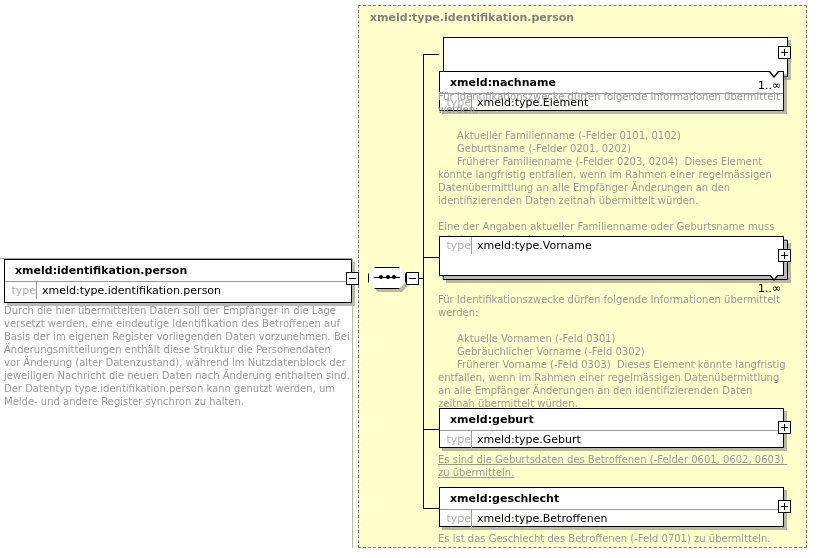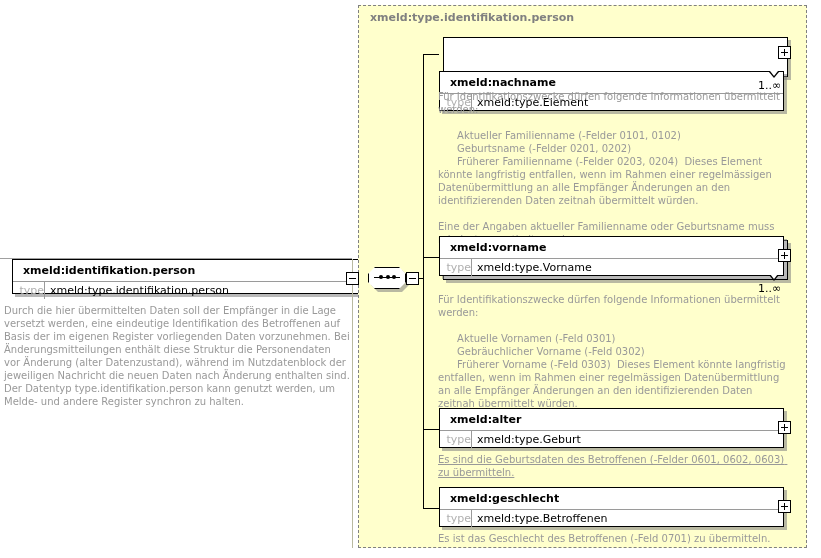--- a/index.html
+++ b/index.html
@@ -227,21 +227,21 @@
     width: 352px;
     height: 1px;
     background: #a0a0a0;
   }
 </style>
 </head>
 <body>
 
 <div class="left-top-rule"></div>
 
-<div class="elbox" id="root-box" style="left:12px; top:259px; width:348px; height:35px;">
+<div class="elbox" id="root-box" style="left:4px; top:259px; width:348px; height:44px;">
   <div class="name-row">xmeld:identifikation.person</div>
   <div class="type-row">
     <span class="type-label">type</span>
     <span class="type-value">xmeld:type.identifikation.person</span>
   </div>
 </div>
 
 <div class="toggle" style="left:346px; top:272px;"></div>
 
 <div class="doc" style="left:4px; top:304px; width:346px;">Durch die hier übermittelten Daten soll der Empfänger in die Lage versetzt werden, eine eindeutige Identifikation des Betroffenen auf Basis der im eigenen Register vorliegenden Daten vorzunehmen. Bei Änderungsmitteilungen enthält diese Struktur die Personendaten vor Änderung (alter Datenzustand), während im Nutzdatenblock der jeweiligen Nachricht die neuen Daten nach Änderung enthalten sind.
@@ -290,42 +290,41 @@
       Aktueller Familienname (-Felder 0101, 0102)
       Geburtsname (-Felder 0201, 0202)
       Früherer Familienname (-Felder 0203, 0204)  Dieses Element könnte langfristig entfallen, wenn im Rahmen einer regelmässigen Datenübermittlung an alle Empfänger Änderungen an den identifizierenden Daten zeitnah übermittelt würden.
 
 Eine der Angaben aktueller Familienname oder Geburtsname muss mindestens enthalten sein.</div>
 
 <div class="hline" style="left:423px; top:257px; width:16px;"></div>
 
 <div class="stack-shadow" style="left:443px; top:240px; width:345px; height:40px;"></div>
 <div class="elbox" style="left:439px; top:236px; width:345px; height:40px;">
-  <div class="name-row">xmeld:vorname</div>
   <div class="type-row">
     <span class="type-label">type</span>
     <span class="type-value">xmeld:type.Vorname</span>
   </div>
 </div>
 <div class="toggle plus" style="left:778px; top:249px;"></div>
 <div class="occ-arrow" style="left:769px; top:275px;"></div>
 <div class="card" style="left:758px; top:282px;">1..∞</div>
 
 <div class="doc" style="left:438px; top:293px; width:352px;">Für Identifikationszwecke dürfen folgende Informationen übermittelt werden:
 
       Aktuelle Vornamen (-Feld 0301)
       Gebräuchlicher Vorname (-Feld 0302)
       Früherer Vorname (-Feld 0303)  Dieses Element könnte langfristig entfallen, wenn im Rahmen einer regelmässigen Datenübermittlung an alle Empfänger Änderungen an den identifizierenden Daten zeitnah übermittelt würden.
 
 Es muss zumindest einer der aktuellen Vornamen enthalten sein.</div>
 
 <div class="hline" style="left:423px; top:429px; width:16px;"></div>
 
 <div class="elbox" style="left:439px; top:408px; width:345px; height:40px;">
-  <div class="name-row">xmeld:alter</div>
+  <div class="name-row">xmeld:geburt</div>
   <div class="type-row">
     <span class="type-label">type</span>
     <span class="type-value">xmeld:type.Geburt</span>
   </div>
 </div>
 <div class="toggle plus" style="left:778px; top:421px;"></div>
 
 <div class="doc" style="left:438px; top:453px; width:352px;text-decoration:underline;">Es sind die Geburtsdaten des Betroffenen (-Felder 0601, 0602, 0603) zu übermitteln.</div>
 
 <div class="hline" style="left:423px; top:508px; width:16px;"></div>

